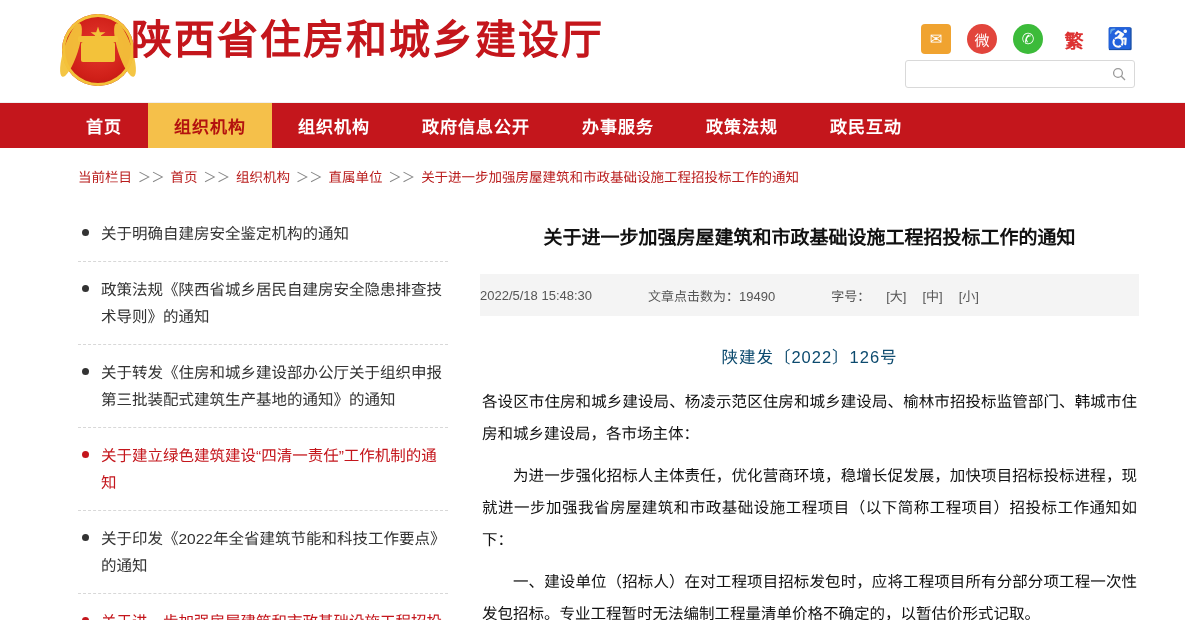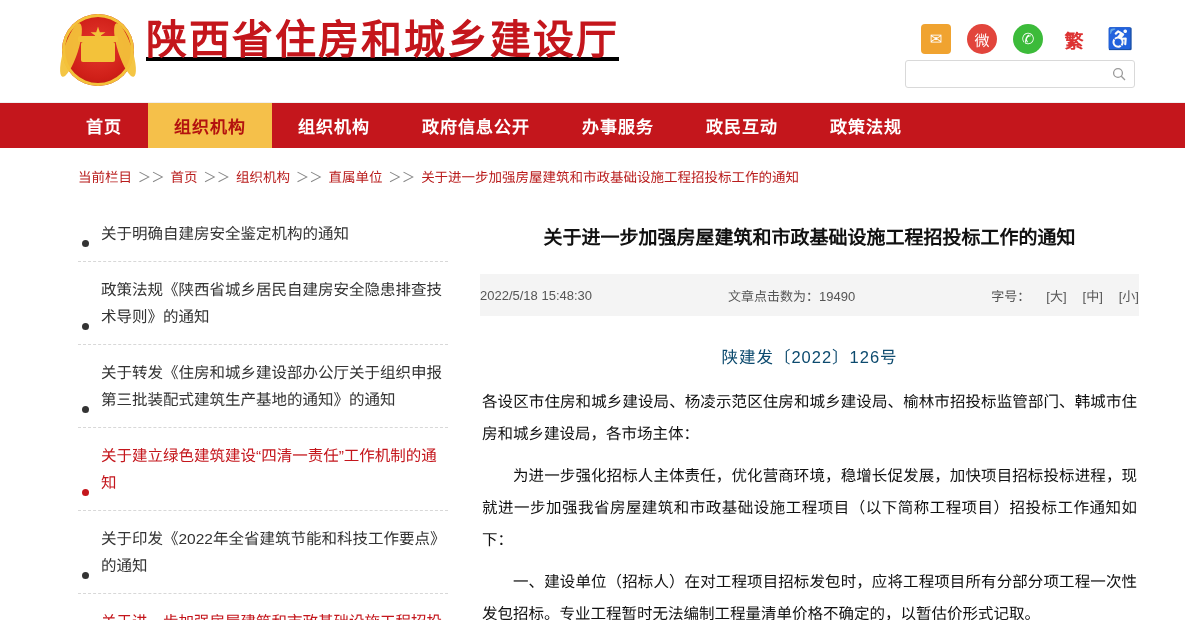--- a/index.html
+++ b/index.html
@@ -50,21 +50,21 @@
     content: ""; position: absolute; left: -3px; top: -6px;
     width: 40px; height: 6px; background: #f3c23a; border-radius: 2px;
   }
   .emblem .star {
     position: absolute; left: 28px; top: 13px;
     color: #f3c23a; font-size: 16px; line-height: 16px;
   }
 
   .site-title-wrap {
     position: absolute;
-    left: 146px; top: 16px; text-decoration: underline;
+    left: 131px; top: 16px;
   }
   .site-title {
     font-family: "DejaVu Serif", "Liberation Serif", serif;
     font-size: 41px;
     font-weight: bold;
     color: #c4161c;
     letter-spacing: 2px;
     line-height: 48px;
     white-space: nowrap;
   }
@@ -179,21 +179,21 @@
   }
 
   
   .side-list {
     width: 370px;
     flex: 0 0 370px;
     padding-top: 6px;
   }
   .side-item {
     display: flex;
-    align-items: flex-end;
+    align-items: flex-start;
     gap: 12px;
     padding: 14px 4px 14px 4px;
     border-bottom: 1px dashed #d8d8d8;
     cursor: pointer;
   }
   .side-item .dot {
     width: 7px; height: 7px;
     border-radius: 50%;
     background: #333;
     margin-top: 9px;
@@ -219,21 +219,21 @@
     font-weight: bold;
     color: #111;
     line-height: 32px;
     padding: 14px 10px 20px;
   }
   .meta-bar {
     background: #f4f4f4;
     height: 42px;
     display: flex;
     align-items: center;
-    justify-content: space-between;
+    justify-content: flex-start;
     gap: 56px;
     font-size: 13px;
     color: #555;
   }
   .meta-bar .fontsize { display: flex; align-items: center; gap: 16px; }
   .meta-bar .fs-link { color: #555; cursor: pointer; }
 
   .doc-no {
     text-align: center;
     font-size: 16.5px;
@@ -286,22 +286,22 @@
     </div>
   </div>
 </div>
 
 <div class="nav">
   <div class="nav-item">首页</div>
   <div class="nav-item active">组织机构</div>
   <div class="nav-item">组织机构</div>
   <div class="nav-item">政府信息公开</div>
   <div class="nav-item">办事服务</div>
+  <div class="nav-item">政策法规</div>
   <div class="nav-item">政民互动</div>
-  <div class="nav-item">政策法规</div>
 </div>
 
 <div class="breadcrumb">
   <span class="crumb">当前栏目</span>
   <span class="sep">＞＞</span>
   <span class="crumb">首页</span>
   <span class="sep">＞＞</span>
   <span class="crumb">组织机构</span>
   <span class="sep">＞＞</span>
   <span class="crumb">直属单位</span>

